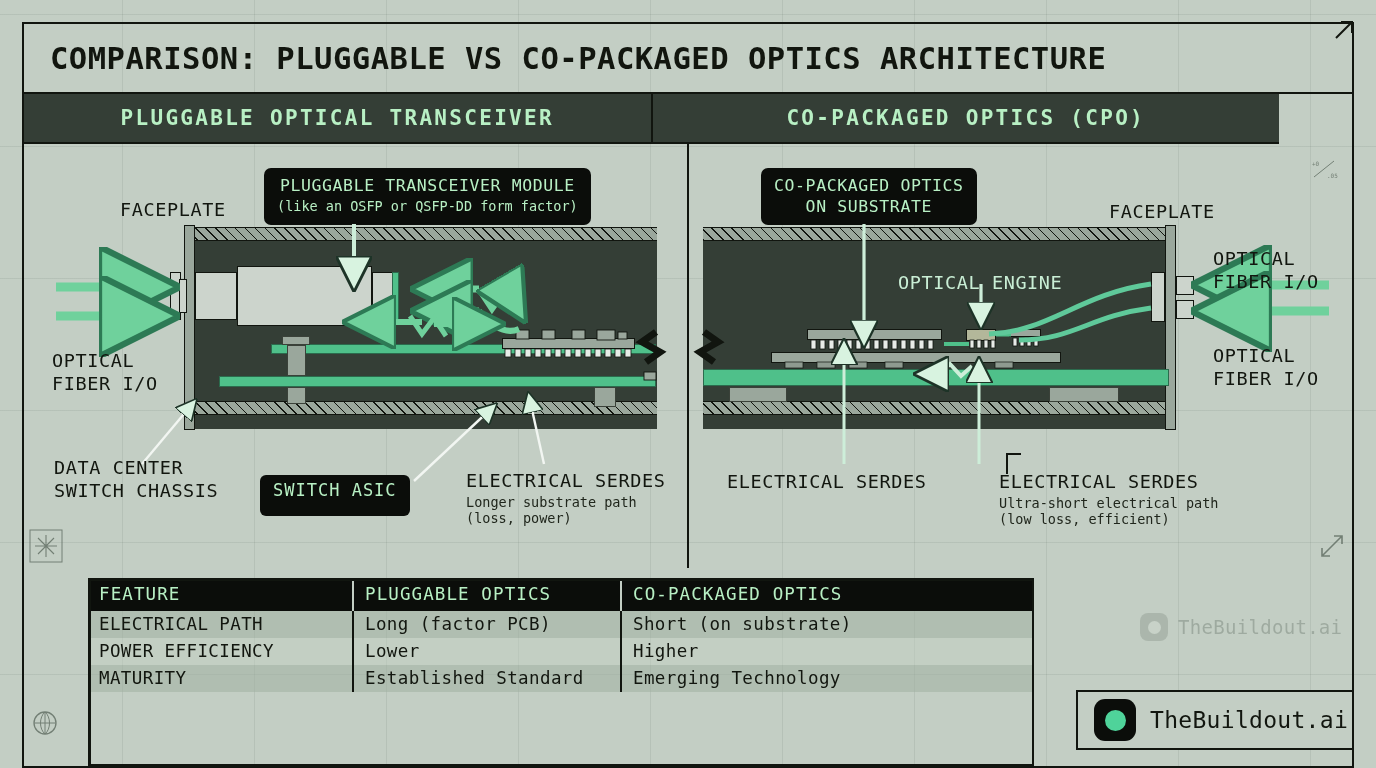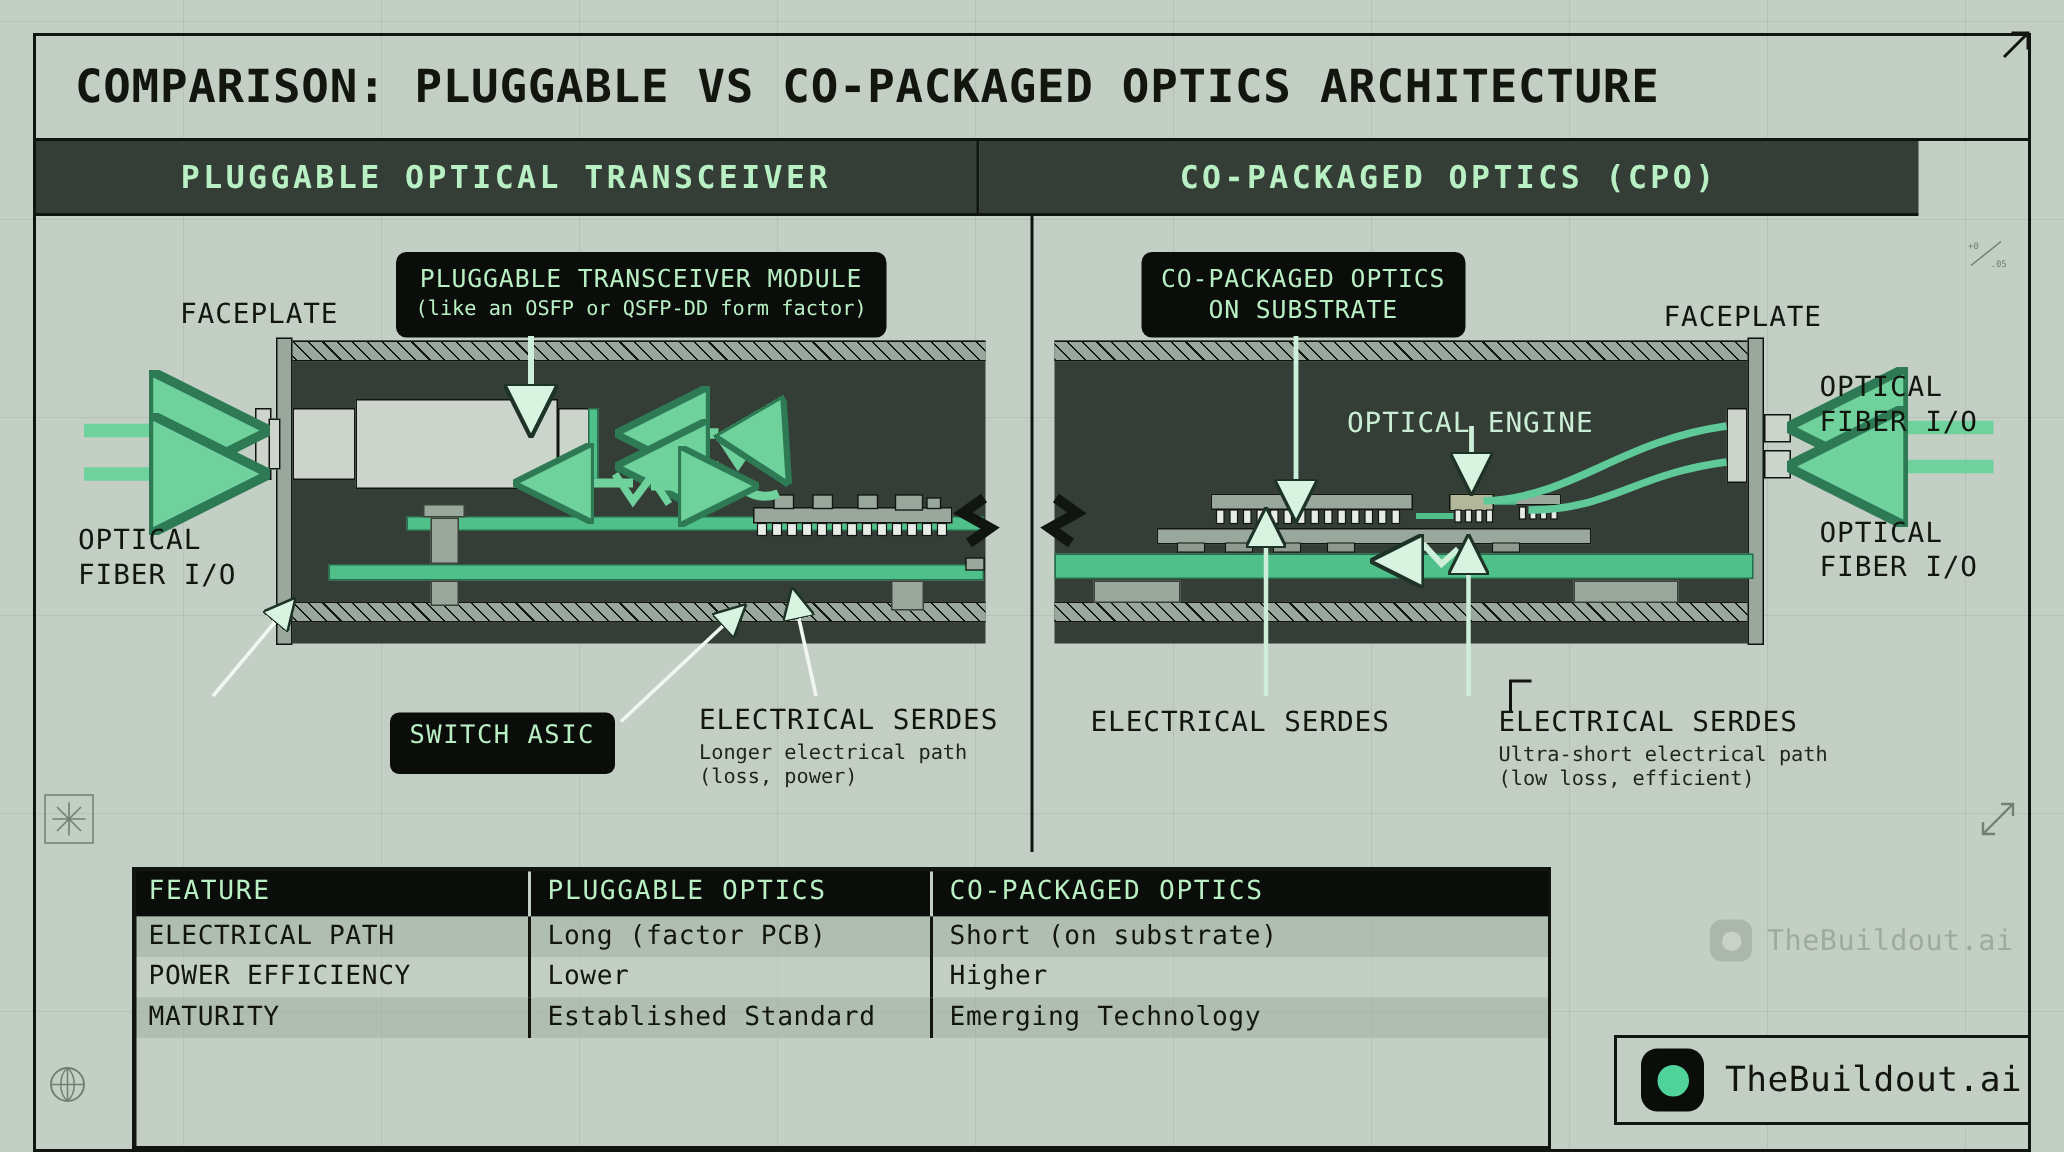--- a/index.html
+++ b/index.html
@@ -234,23 +234,25 @@
 
       <path d="M118 320 L170 258" stroke="#f2f6f2" stroke-width="2.4" fill="none" marker-end="url(#mw)"></path>
 
       <path d="M390 337 L470 262" stroke="#f2f6f2" stroke-width="2.4" fill="none" marker-end="url(#mw)"></path>
 
       <path d="M520 320 L505 252" stroke="#f2f6f2" stroke-width="2.4" fill="none" marker-end="url(#mw)"></path>
     </svg>
 
     <div class="lbl big" style="left:28px; top:205px; line-height:23px; white-space:pre;">OPTICAL
 FIBER I/O</div>
+    <div class="lbl big" style="left:30px; top:312px; line-height:23px; white-space:pre;">DATA CENTER
+SWITCH CHASSIS</div>
     <div class="tag" style="left:236px; top:331px;">SWITCH ASIC</div>
     <div class="lbl big" style="left:442px; top:326px;">ELECTRICAL SERDES</div>
-    <div class="lbl sub" style="left:442px; top:350px; white-space:pre;">Longer electrical path
+    <div class="lbl sub" style="left:442px; top:350px; white-space:pre;">Longer substrate path
 (loss, power)</div>
   </div>
 
   <div class="panel right">
 
     <div class="callout" style="left:72px; top:24px; text-align:center;">
       <span>CO-PACKAGED OPTICS</span><br>
       <span>ON SUBSTRATE</span>
     </div>
 

